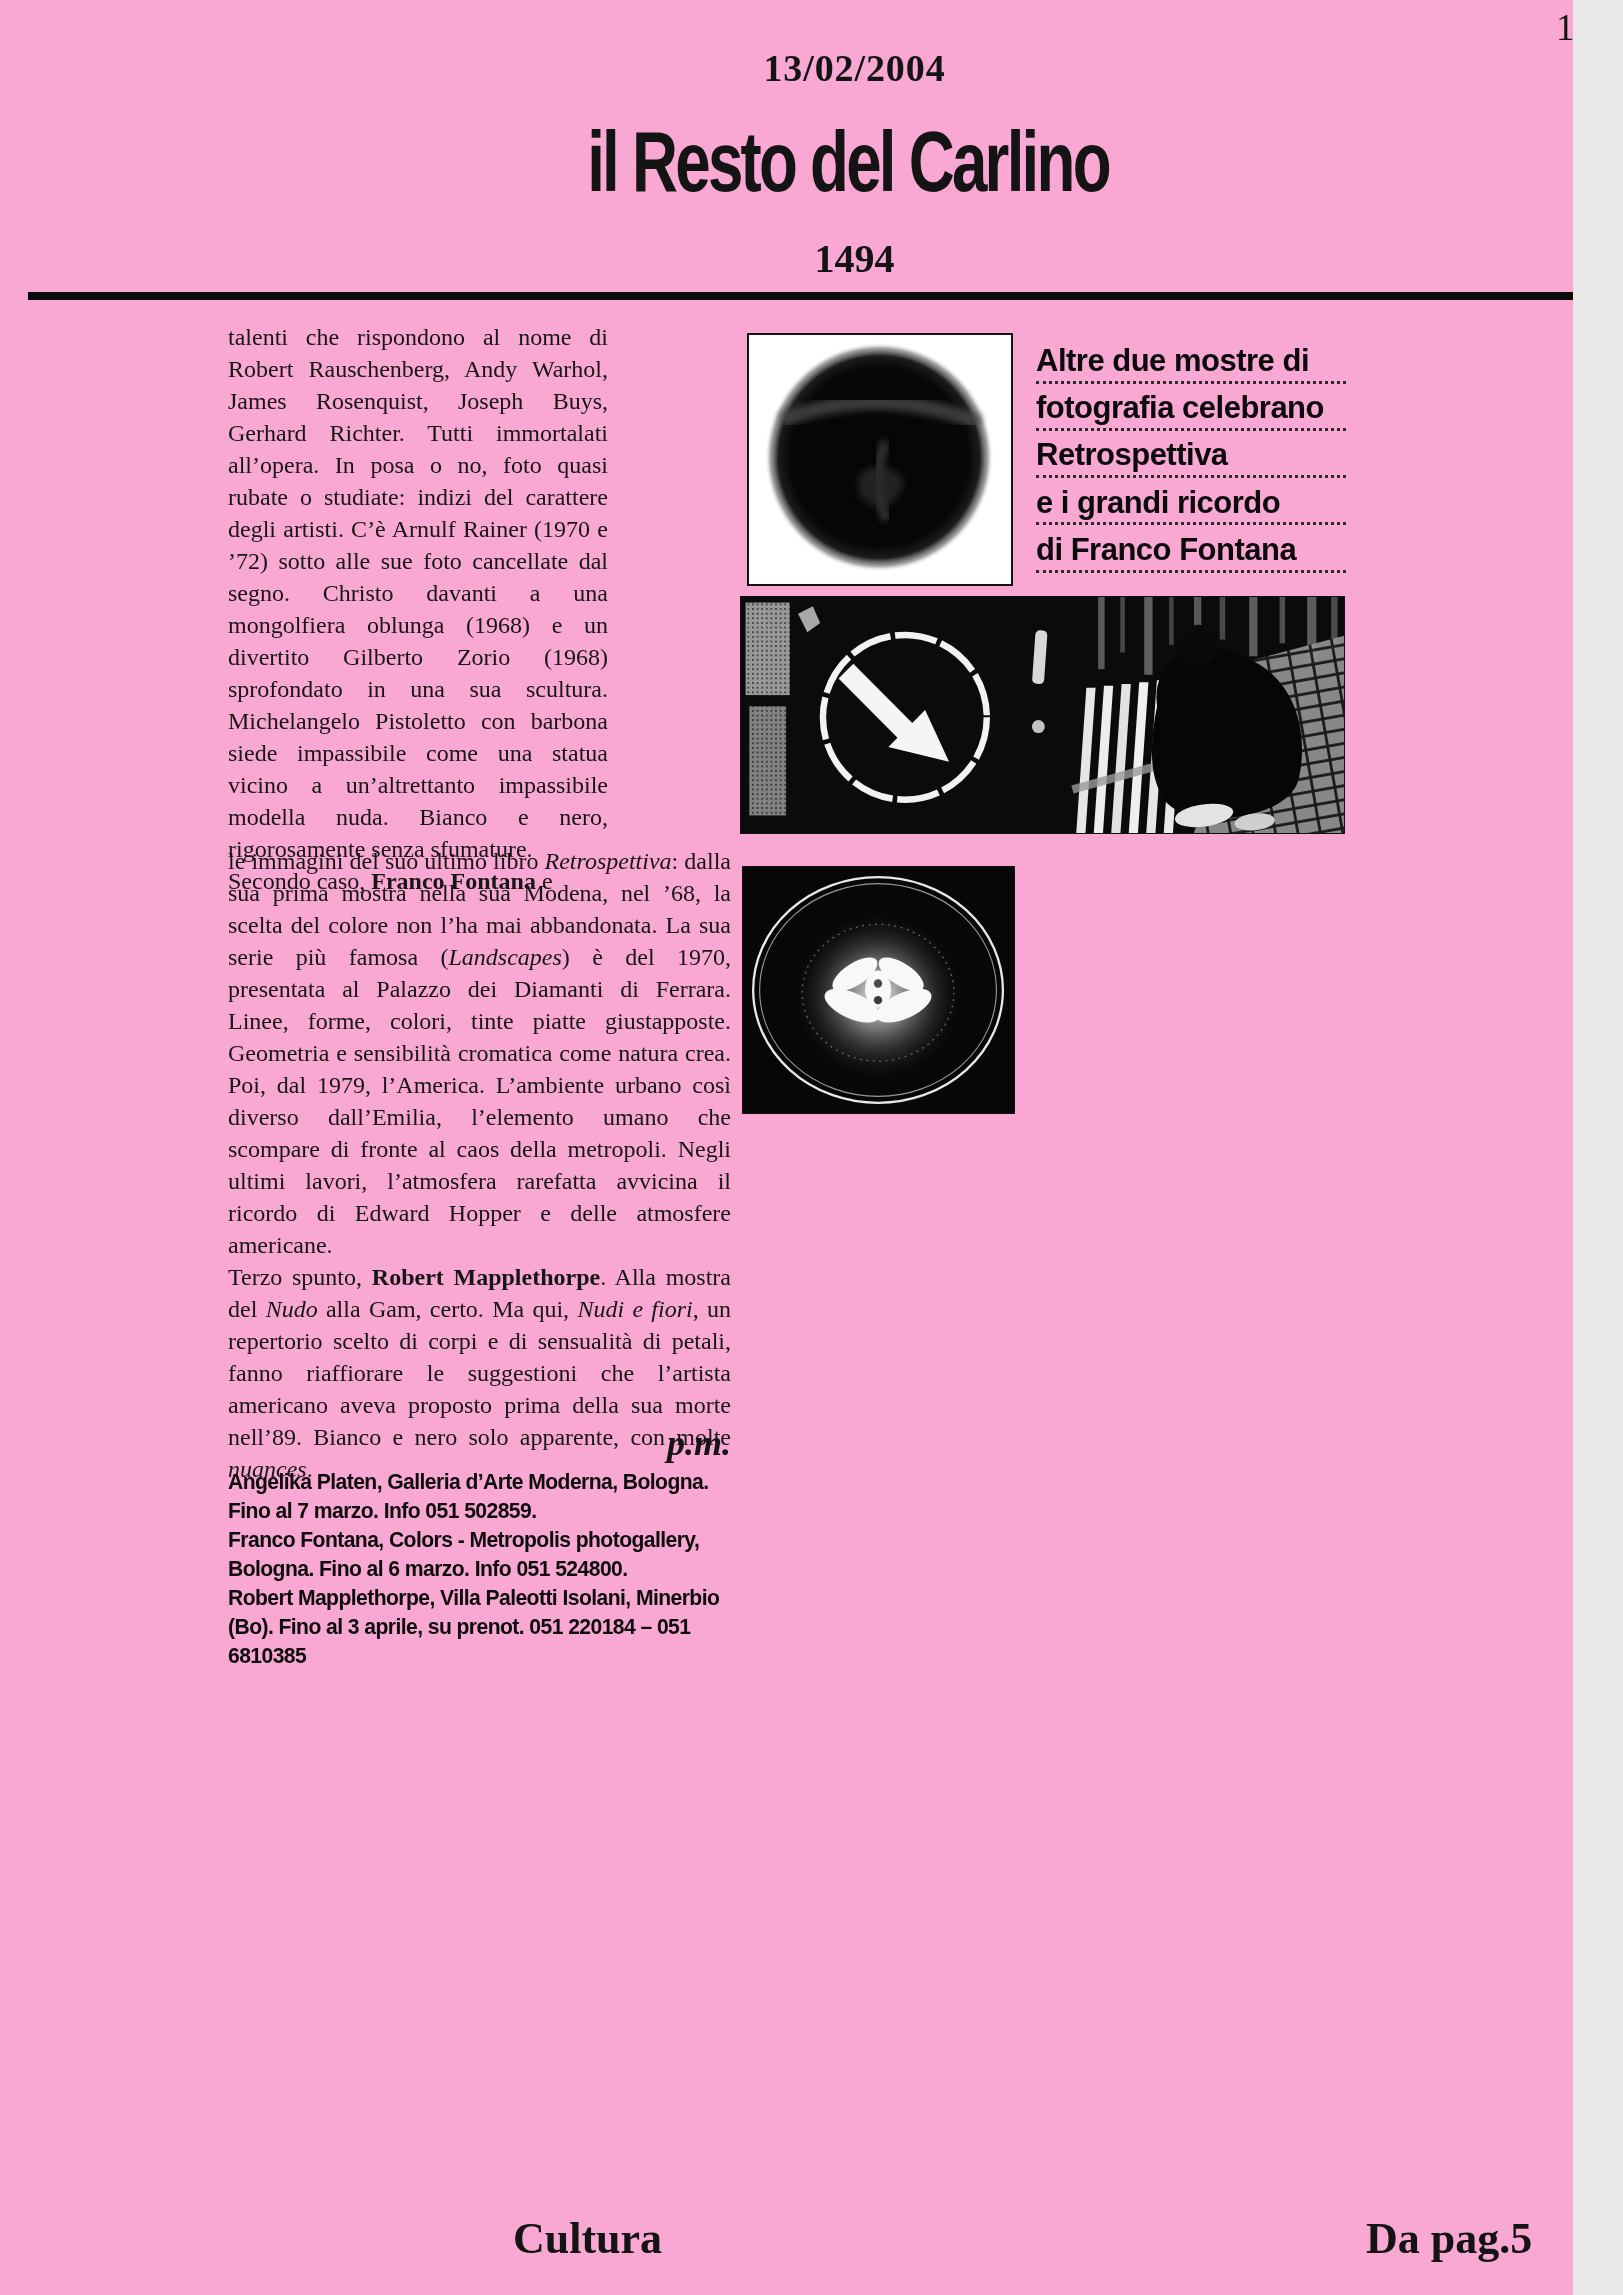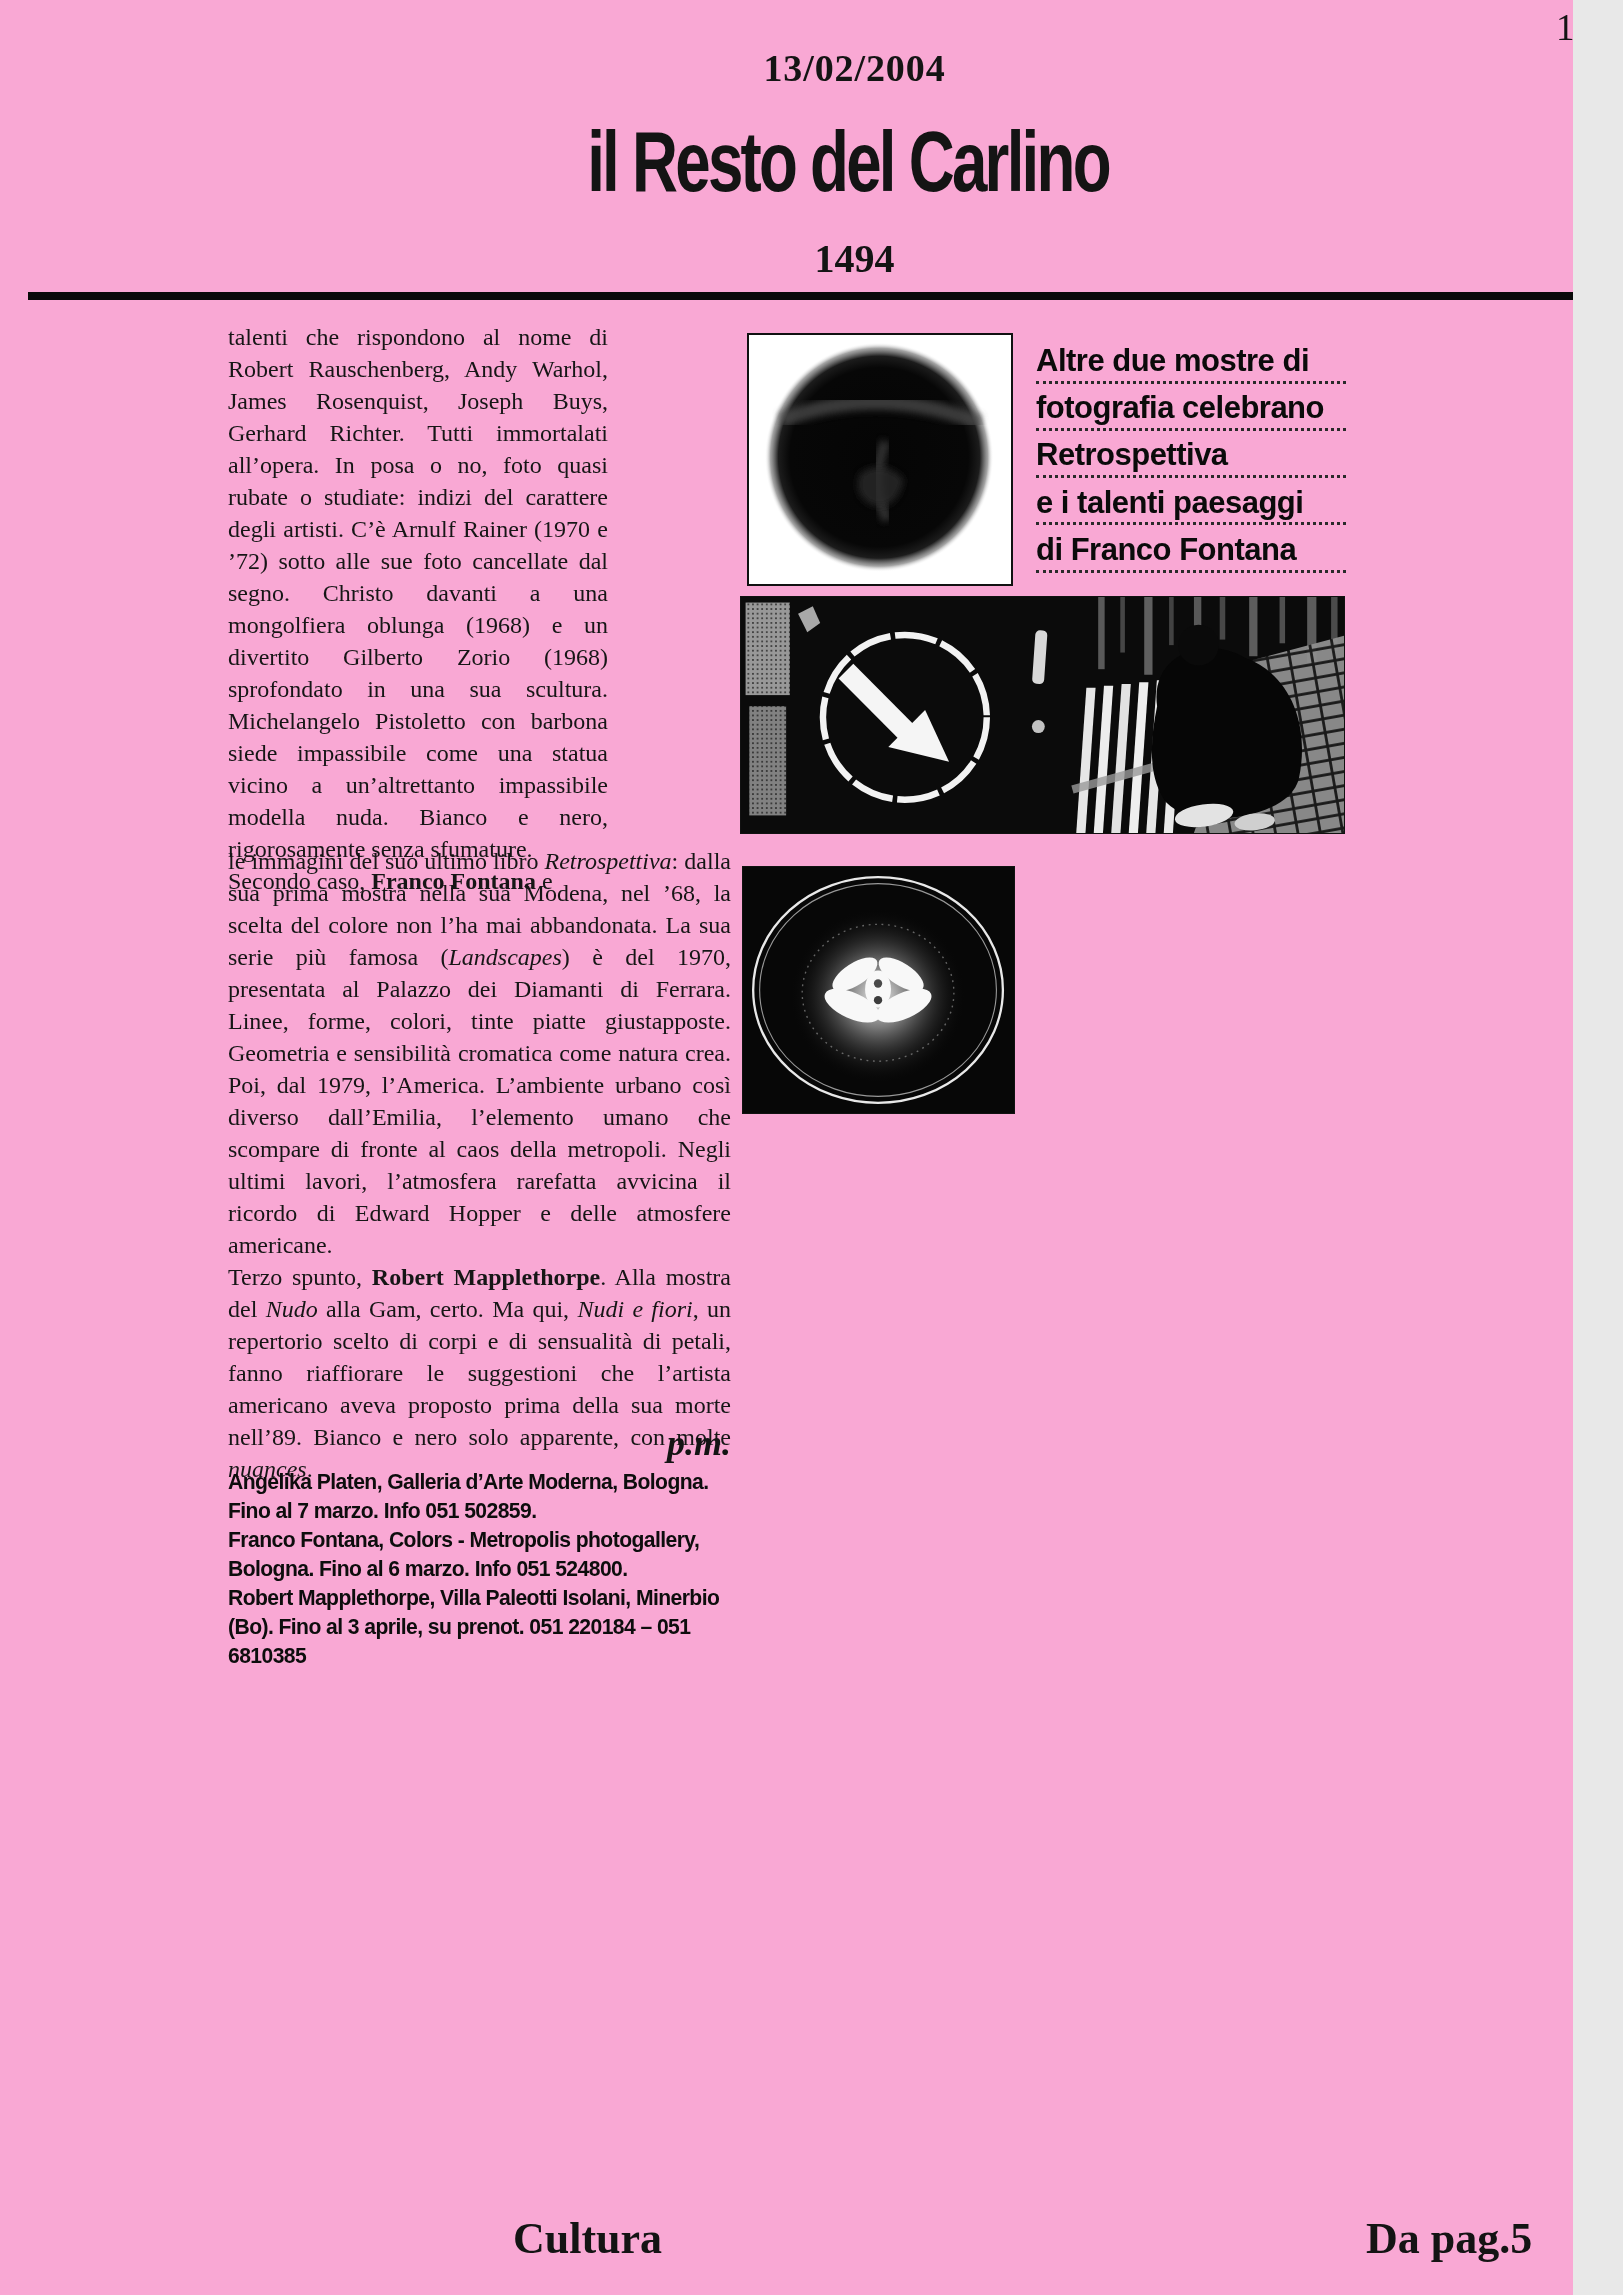--- a/index.html
+++ b/index.html
@@ -95,21 +95,21 @@
       <path d="M35,92 Q140,52 250,95" stroke="#4d4d4d" stroke-width="16" fill="none" filter="url(#b1)" opacity="0.75"></path>
       <path d="M148,115 q-18,45 2,85" stroke="#3c3c3c" stroke-width="11" fill="none" filter="url(#b1)" opacity="0.8"></path>
       <path d="M120,150 q25,-18 48,6 q-8,34 -34,28 q-22,-10 -14,-34" fill="#2b2b2b" filter="url(#b1)" opacity="0.8"></path>
     </svg>
   </div>
 
   <div class="abs headline">
     <div class="hl-line">Altre due mostre di</div>
     <div class="hl-line">fotografia celebrano</div>
     <div class="hl-line">Retrospettiva</div>
-    <div class="hl-line">e i talenti paesaggi</div>
+    <div class="hl-line">e i grandi ricordo</div>
     <div class="hl-line">di Franco Fontana</div>
   </div>
 
   <div class="abs photo photo-buren">
     <svg viewBox="0 0 655 255" preserveAspectRatio="none">
       <defs>
         <pattern id="grain" width="5" height="5" patternUnits="userSpaceOnUse">
           <rect width="5" height="5" fill="#a8a8a8"></rect>
           <rect x="2" y="2" width="2" height="2" fill="#4a4a4a"></rect>
         </pattern>

